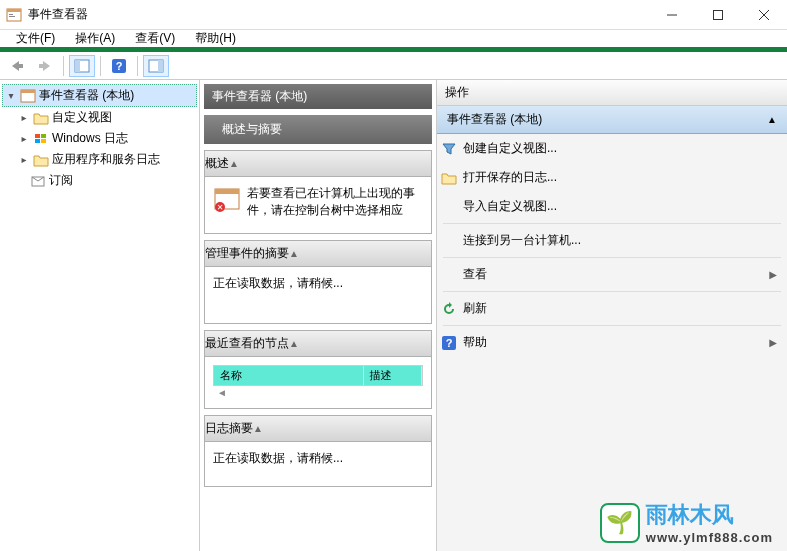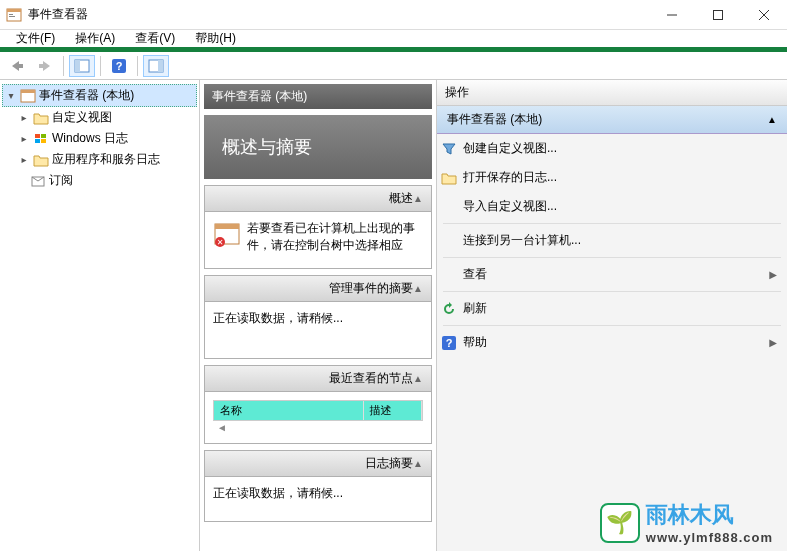--- a/index.html
+++ b/index.html
@@ -19,23 +19,23 @@
 
 .columns { display: flex; height: calc(551px - 30px - 22px - 28px); }
 .tree-pane { width: 200px; border-right: 1px solid #ccc; padding: 4px 2px; font-size: 12px; overflow: hidden; }
 .tree-node { display: flex; align-items: center; padding: 2px 2px; gap: 3px; cursor: pointer; white-space: nowrap; }
 .tree-node.selected { background: #d0e7ff; border: 1px dotted #4a8; }
 .tree-node .exp { width: 12px; font-size: 10px; text-align: center; color: #555; }
 .tree-node .ticon { width: 16px; height: 16px; display: inline-flex; align-items: center; justify-content: center; }
 
 .center-pane { flex: 1; background: #fff; border-right: 1px solid #ccc; padding: 4px; display: flex; flex-direction: column; gap: 6px; overflow: hidden; }
 .center-header { background: linear-gradient(#7a7a7a,#5a5a5a); color: #fff; padding: 4px 8px; font-size: 12px; }
-.center-subheader { background: linear-gradient(#888,#666); color: #fff; padding: 20px 18px; font-size: 18px; }
+.center-subheader { background: linear-gradient(#888,#666); color: #fff; padding: 6px 18px; font-size: 12px; }
 .section { border: 1px solid #b0b0b0; }
-.section .hdr { background: linear-gradient(#f0f0f0,#d4d4d4); padding: 4px 8px; font-size: 12px; display: flex; align-items: center; justify-content: flex-end; border-bottom: 1px solid #b0b0b0; }
+.section .hdr { background: linear-gradient(#f0f0f0,#d4d4d4); padding: 4px 0; font-size: 12px; display: flex; align-items: center; justify-content: flex-start; border-bottom: 1px solid #b0b0b0; }
 .section .body { padding: 8px; font-size: 12px; min-height: 44px; display: flex; align-items: flex-start; gap: 6px; }
 .section .body.tall { min-height: 56px; }
 .colhdr { font-size: 11px; border: 1px solid #ccc; display: flex; background: #5eead4; }
 .colhdr span { padding: 2px 6px; border-right: 1px solid #ddd; }
 
 .action-pane { width: 350px; background: #f4f4f4; font-size: 12px; overflow: hidden; }
 .action-pane .hdr0 { background: linear-gradient(#fdfdfd,#e6e6e6); padding: 4px 8px; border-bottom: 1px solid #ccc; font-weight: normal; }
 .action-pane .hdr1 { background: linear-gradient(#d7e8f7,#bcd5ee); padding: 5px 10px; display: flex; justify-content: space-between; align-items: center; border-bottom: 1px solid #a9c; }
 .action-item { padding: 6px 10px 6px 26px; position: relative; cursor: pointer; display: flex; align-items: center; justify-content: space-between; }
 .action-item .aicon { position: absolute; left: 4px; width: 16px; height: 16px; display: inline-flex; align-items: center; justify-content: center; }

